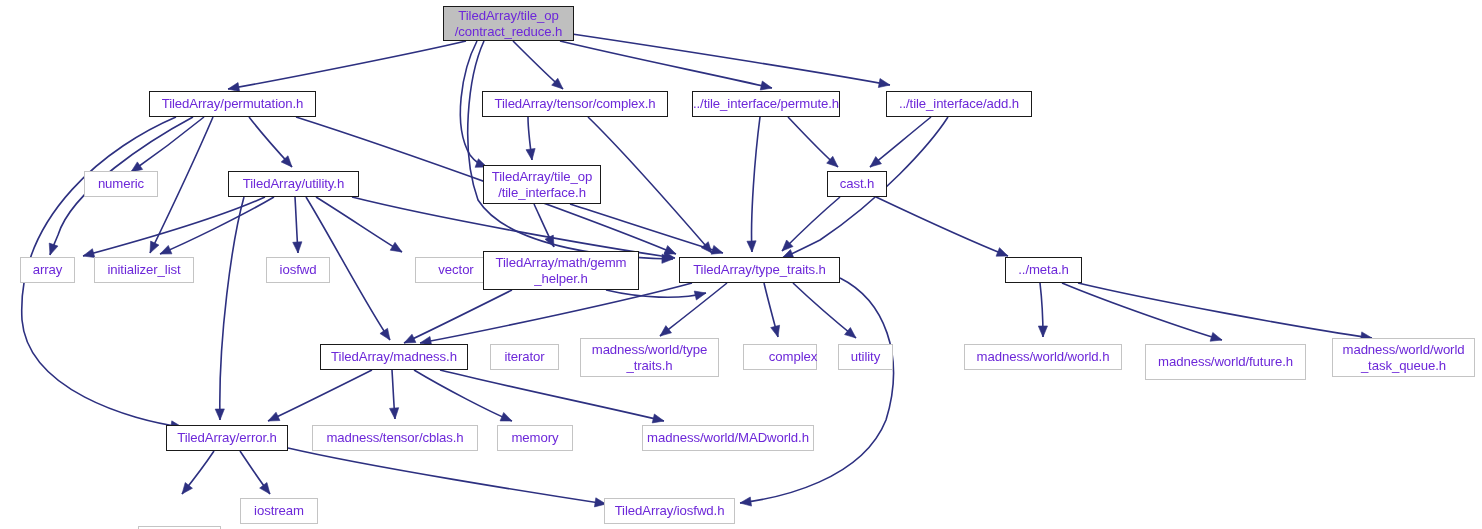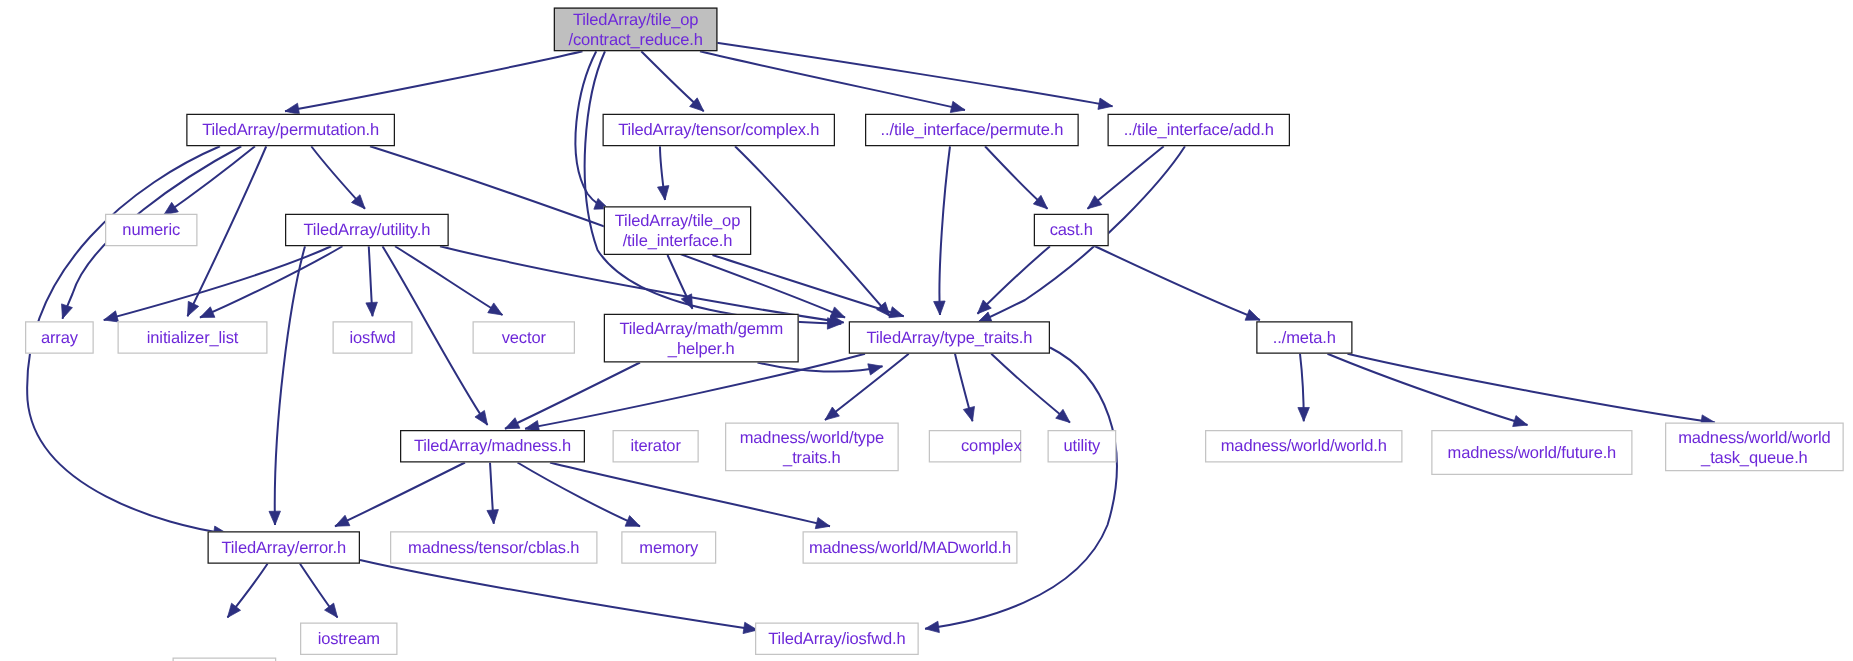--- a/index.html
+++ b/index.html
@@ -245,31 +245,31 @@
       <g>
         <path d="M 288,448 C 370,467 540,494 606,504" class="edge-path"></path>
         <polygon points="606,504 595.8167473277963,497.79827725433836 594.4333828879167,506.8936773459493" class="arrow-head"></polygon>
       </g>
     </svg>
   <div id="nodes-layer">
       <div class="node-box kind-root" style="left: 443px; top: 6px; width: 131px; height: 35px;">TiledArray/tile_op
 /contract_reduce.h</div>
       <div class="node-box kind-local" style="left: 149px; top: 91px; width: 167px; height: 26px;">TiledArray/permutation.h</div>
       <div class="node-box kind-local" style="left: 482px; top: 91px; width: 186px; height: 26px;">TiledArray/tensor/complex.h</div>
-      <div class="node-box kind-local" style="left: 692px; top: 91px; width: 171px; height: 26px;">../tile_interface/permute.h</div>
+      <div class="node-box kind-local" style="left: 692px; top: 91px; width: 148px; height: 26px;">../tile_interface/permute.h</div>
       <div class="node-box kind-local" style="left: 886px; top: 91px; width: 146px; height: 26px;">../tile_interface/add.h</div>
       <div class="node-box kind-system" style="left: 84px; top: 171px; width: 74px; height: 26px;">numeric</div>
       <div class="node-box kind-local" style="left: 228px; top: 171px; width: 131px; height: 26px;">TiledArray/utility.h</div>
       <div class="node-box kind-local" style="left: 483px; top: 165px; width: 118px; height: 39px;">TiledArray/tile_op
 /tile_interface.h</div>
       <div class="node-box kind-local" style="left: 827px; top: 171px; width: 60px; height: 26px;">cast.h</div>
       <div class="node-box kind-system" style="left: 20px; top: 257px; width: 55px; height: 26px;">array</div>
-      <div class="node-box kind-system" style="left: 94px; top: 257px; width: 120px; height: 26px;">initializer_list</div>
+      <div class="node-box kind-system" style="left: 94px; top: 257px; width: 100px; height: 26px;">initializer_list</div>
       <div class="node-box kind-system" style="left: 266px; top: 257px; width: 64px; height: 26px;">iosfwd</div>
-      <div class="node-box kind-system" style="left: 378px; top: 257px; width: 82px; height: 26px;">vector</div>
+      <div class="node-box kind-system" style="left: 415px; top: 257px; width: 82px; height: 26px;">vector</div>
       <div class="node-box kind-local" style="left: 483px; top: 251px; width: 156px; height: 39px;">TiledArray/math/gemm
 _helper.h</div>
       <div class="node-box kind-local" style="left: 679px; top: 257px; width: 161px; height: 26px;">TiledArray/type_traits.h</div>
       <div class="node-box kind-local" style="left: 1005px; top: 257px; width: 77px; height: 26px;">../meta.h</div>
       <div class="node-box kind-local" style="left: 320px; top: 344px; width: 148px; height: 26px;">TiledArray/madness.h</div>
       <div class="node-box kind-system" style="left: 490px; top: 344px; width: 69px; height: 26px;">iterator</div>
       <div class="node-box kind-system" style="left: 580px; top: 338px; width: 139px; height: 39px;">madness/world/type
 _traits.h</div>
       <div class="node-box kind-system" style="left: 743px; top: 344px; width: 74px; height: 26px; padding-left: 26px;">complex</div>
       <div class="node-box kind-system" style="left: 838px; top: 344px; width: 55px; height: 26px;">utility</div>

